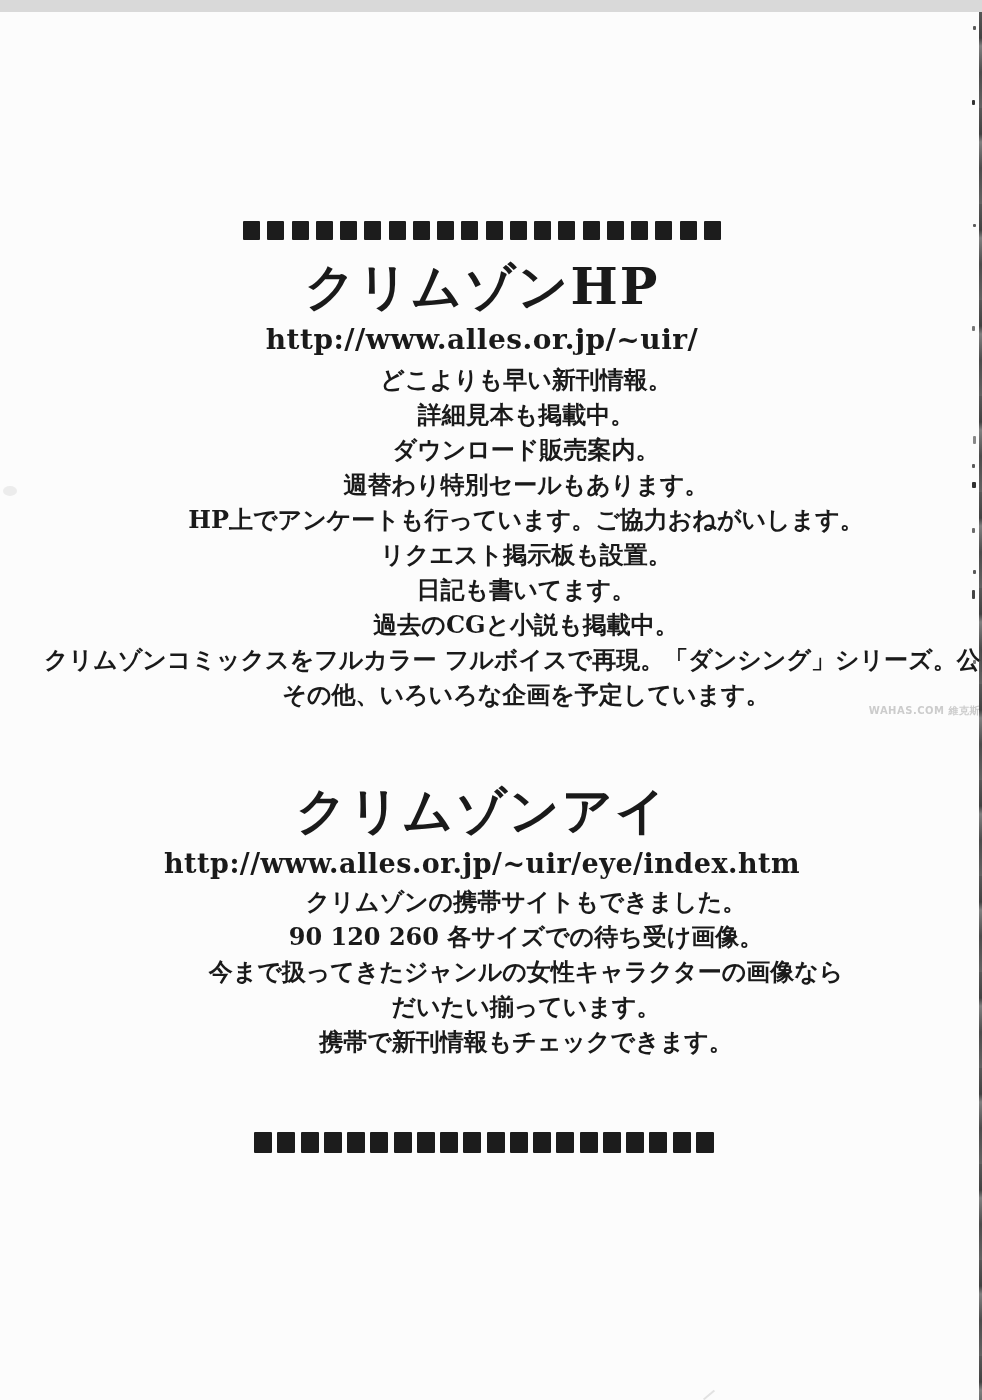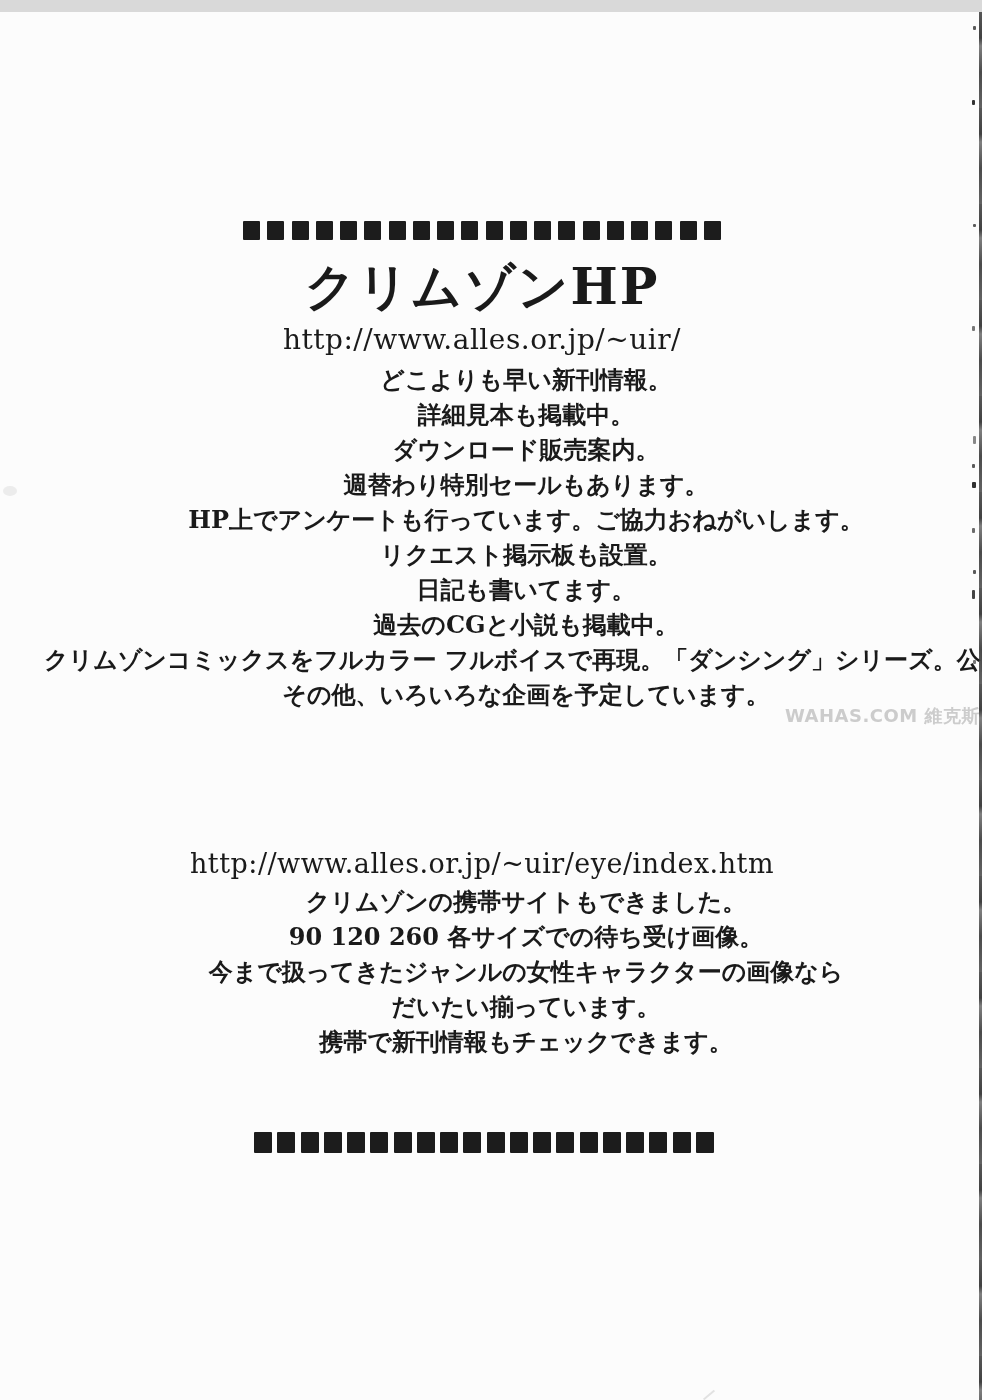--- a/index.html
+++ b/index.html
@@ -29,40 +29,40 @@
     letter-spacing:2px;
     line-height:58px;
     margin:0;
   }
   #title-1{top:246px;}
   #title-2{top:770px;}
 
   .site-url{
     position:absolute;left:0;width:100%;
     text-align:center;
-    font-weight:normal;
+    font-weight:bold;
     letter-spacing:0.5px;
   }
   #url-1{top:312px;font-size:28px;line-height:32px;}
   #url-2{top:836px;font-size:27px;line-height:31px;}
 
   .lines{position:absolute;left:0;width:100%;padding-left:44px;}
   #lines-1{top:350px;}
   #lines-2{top:872px;}
   .line{
     height:35px;line-height:35px;
     text-align:center;
     font-size:24px;font-weight:bold;
     letter-spacing:0px;
     white-space:nowrap;
   }
 
   .watermark{
     position:absolute;top:692px;right:2px;
-    font-size:18px;font-weight:bold;
+    font-size:10px;font-weight:bold;
     color:var(--wm,#cccccc);
     letter-spacing:0.5px;
     font-family:"DejaVu Sans","Liberation Sans",sans-serif;
   }
 
   
   .scan-edge{
     position:absolute;top:0;right:0;width:3px;height:1400px;
     background:repeating-linear-gradient(
       to bottom,
@@ -129,20 +129,21 @@
         <div class="line">ダウンロード販売案内。</div>
         <div class="line">週替わり特別セールもあります。</div>
         <div class="line">HP上でアンケートも行っています。ご協力おねがいします。</div>
         <div class="line">リクエスト掲示板も設置。</div>
         <div class="line">日記も書いてます。</div>
         <div class="line">過去のCGと小説も掲載中。</div>
         <div class="line">クリムゾンコミックスをフルカラー フルボイスで再現。「ダンシング」シリーズ。公開中。</div>
         <div class="line">その他、いろいろな企画を予定しています。</div>
       </div>
 
+    <h1 class="section-title" id="title-2">クリムゾンアイ</h1>
 
     <div class="site-url" id="url-2">http://www.alles.or.jp/~uir/eye/index.htm</div>
 
     <div class="lines" id="lines-2">
         <div class="line">クリムゾンの携帯サイトもできました。</div>
         <div class="line">90 120 260 各サイズでの待ち受け画像。</div>
         <div class="line">今まで扱ってきたジャンルの女性キャラクターの画像なら</div>
         <div class="line">だいたい揃っています。</div>
         <div class="line">携帯で新刊情報もチェックできます。</div>
       </div>

